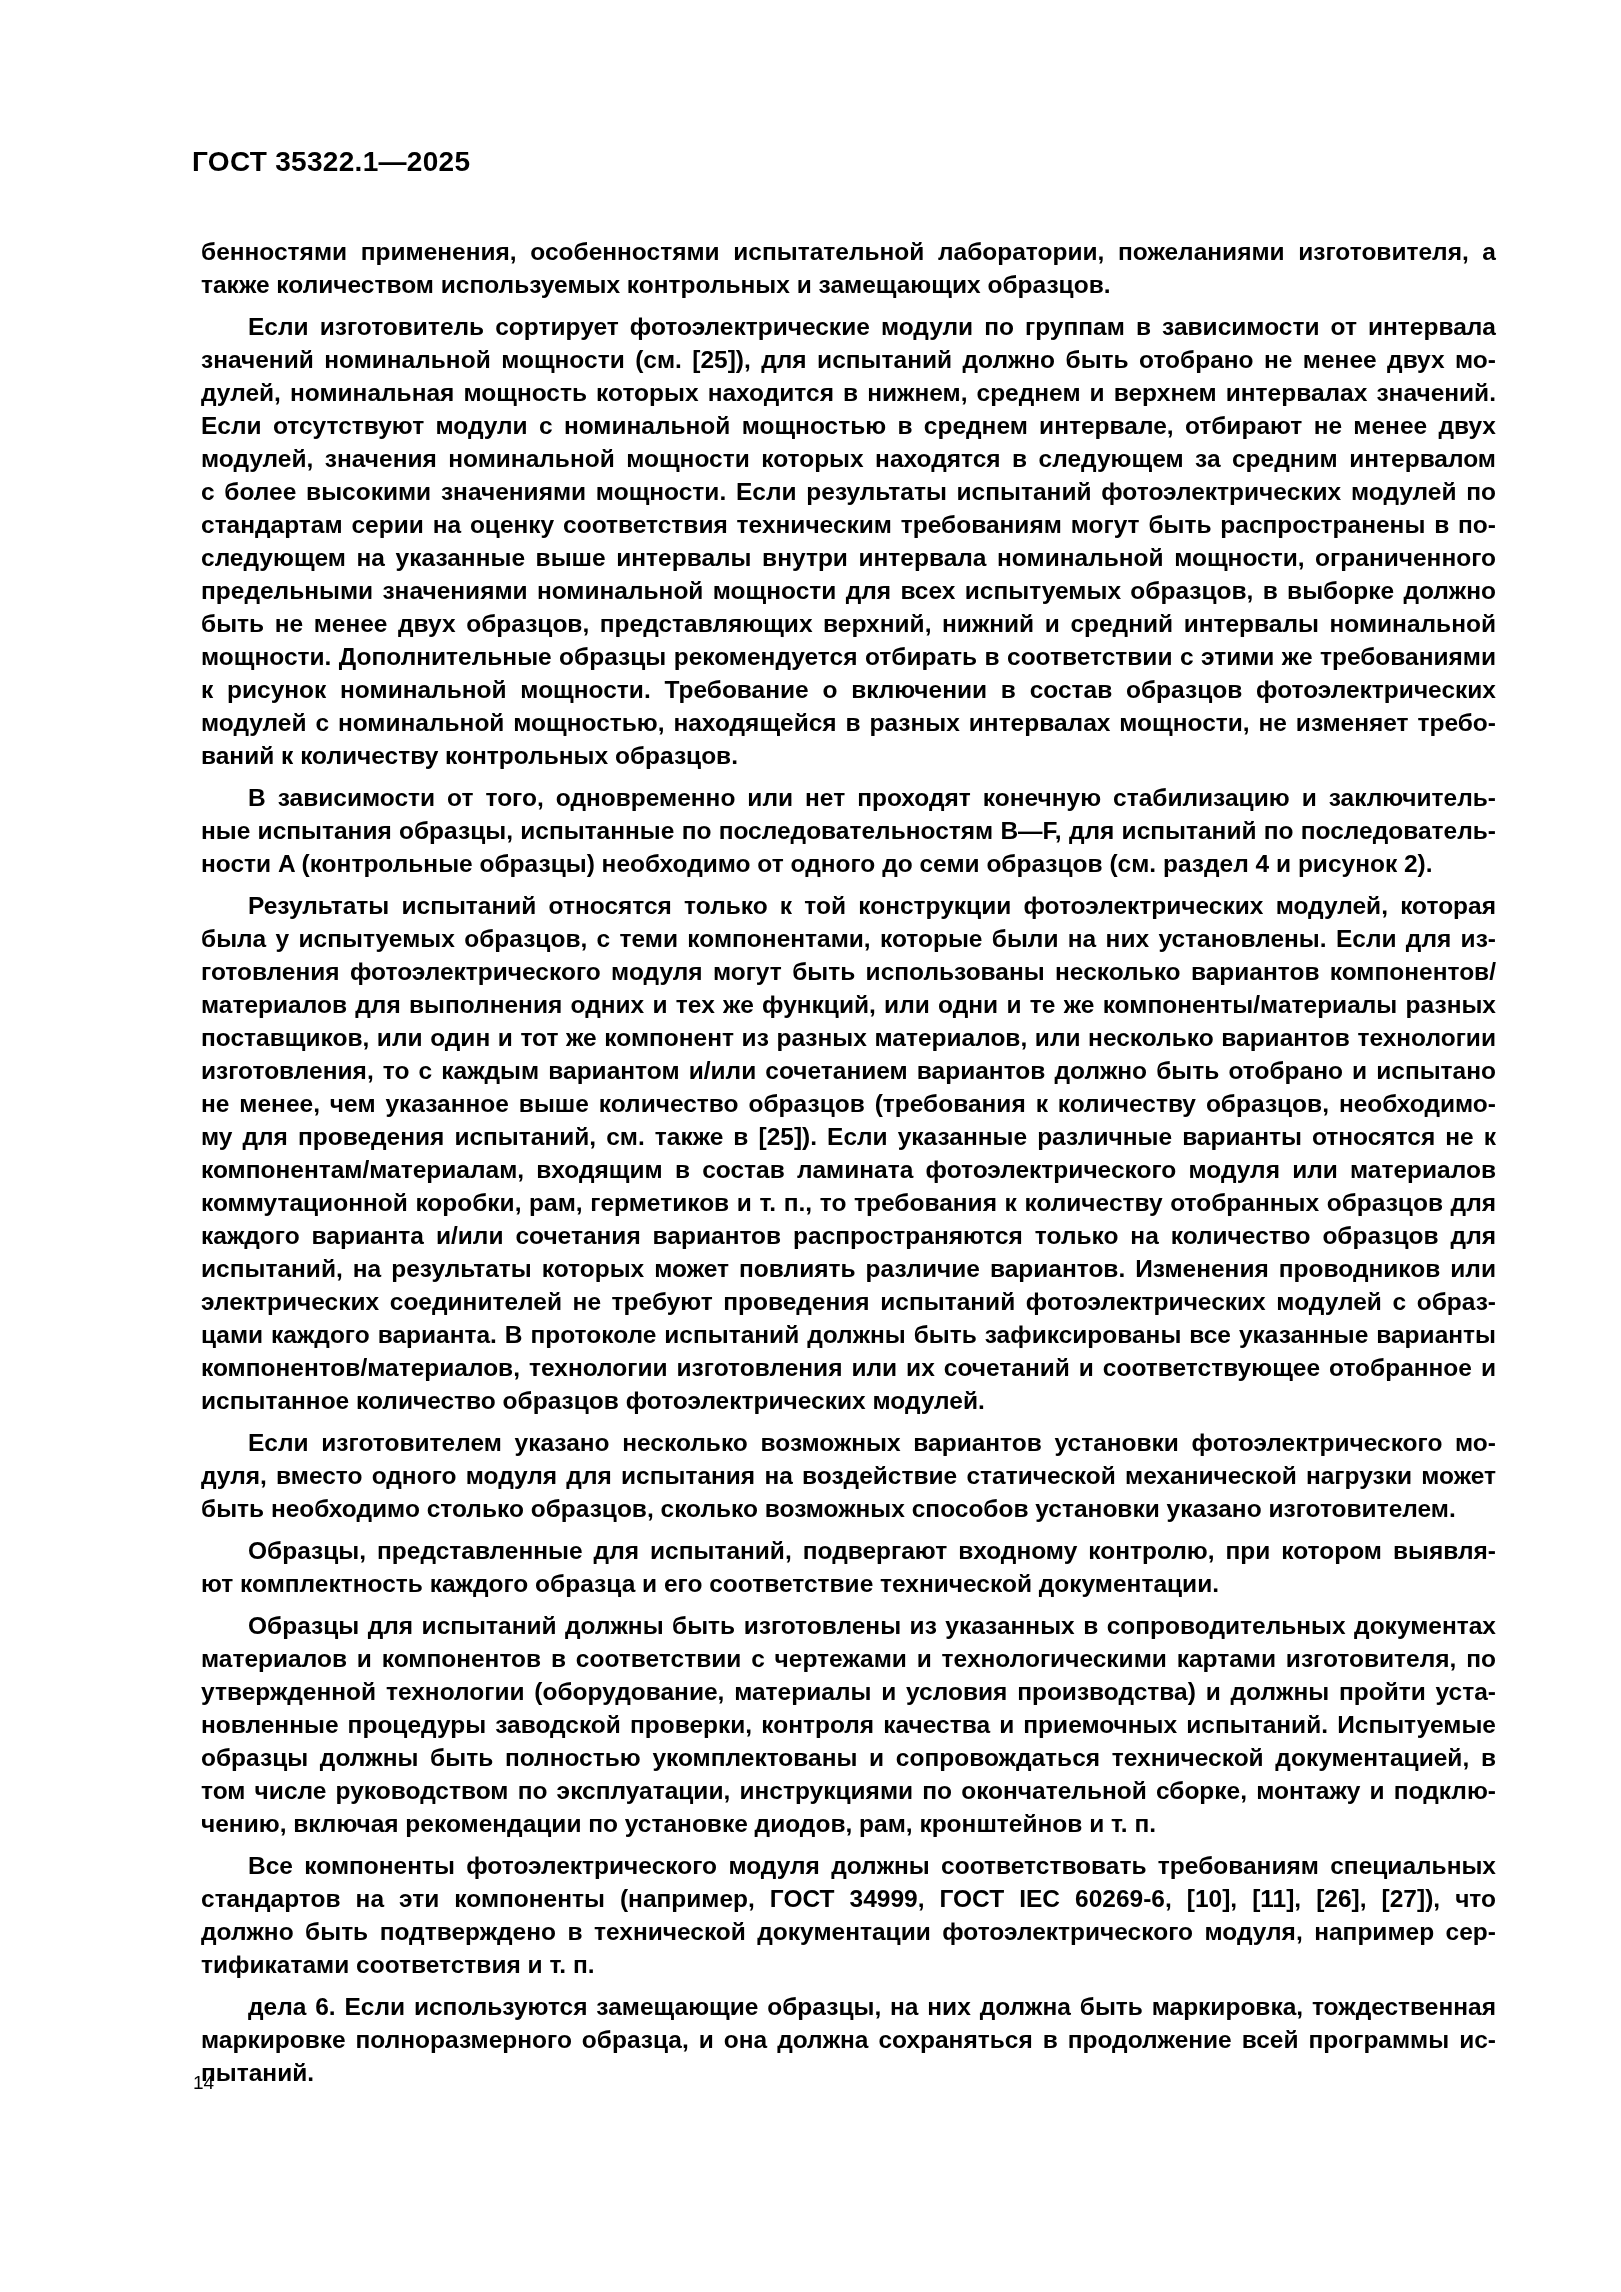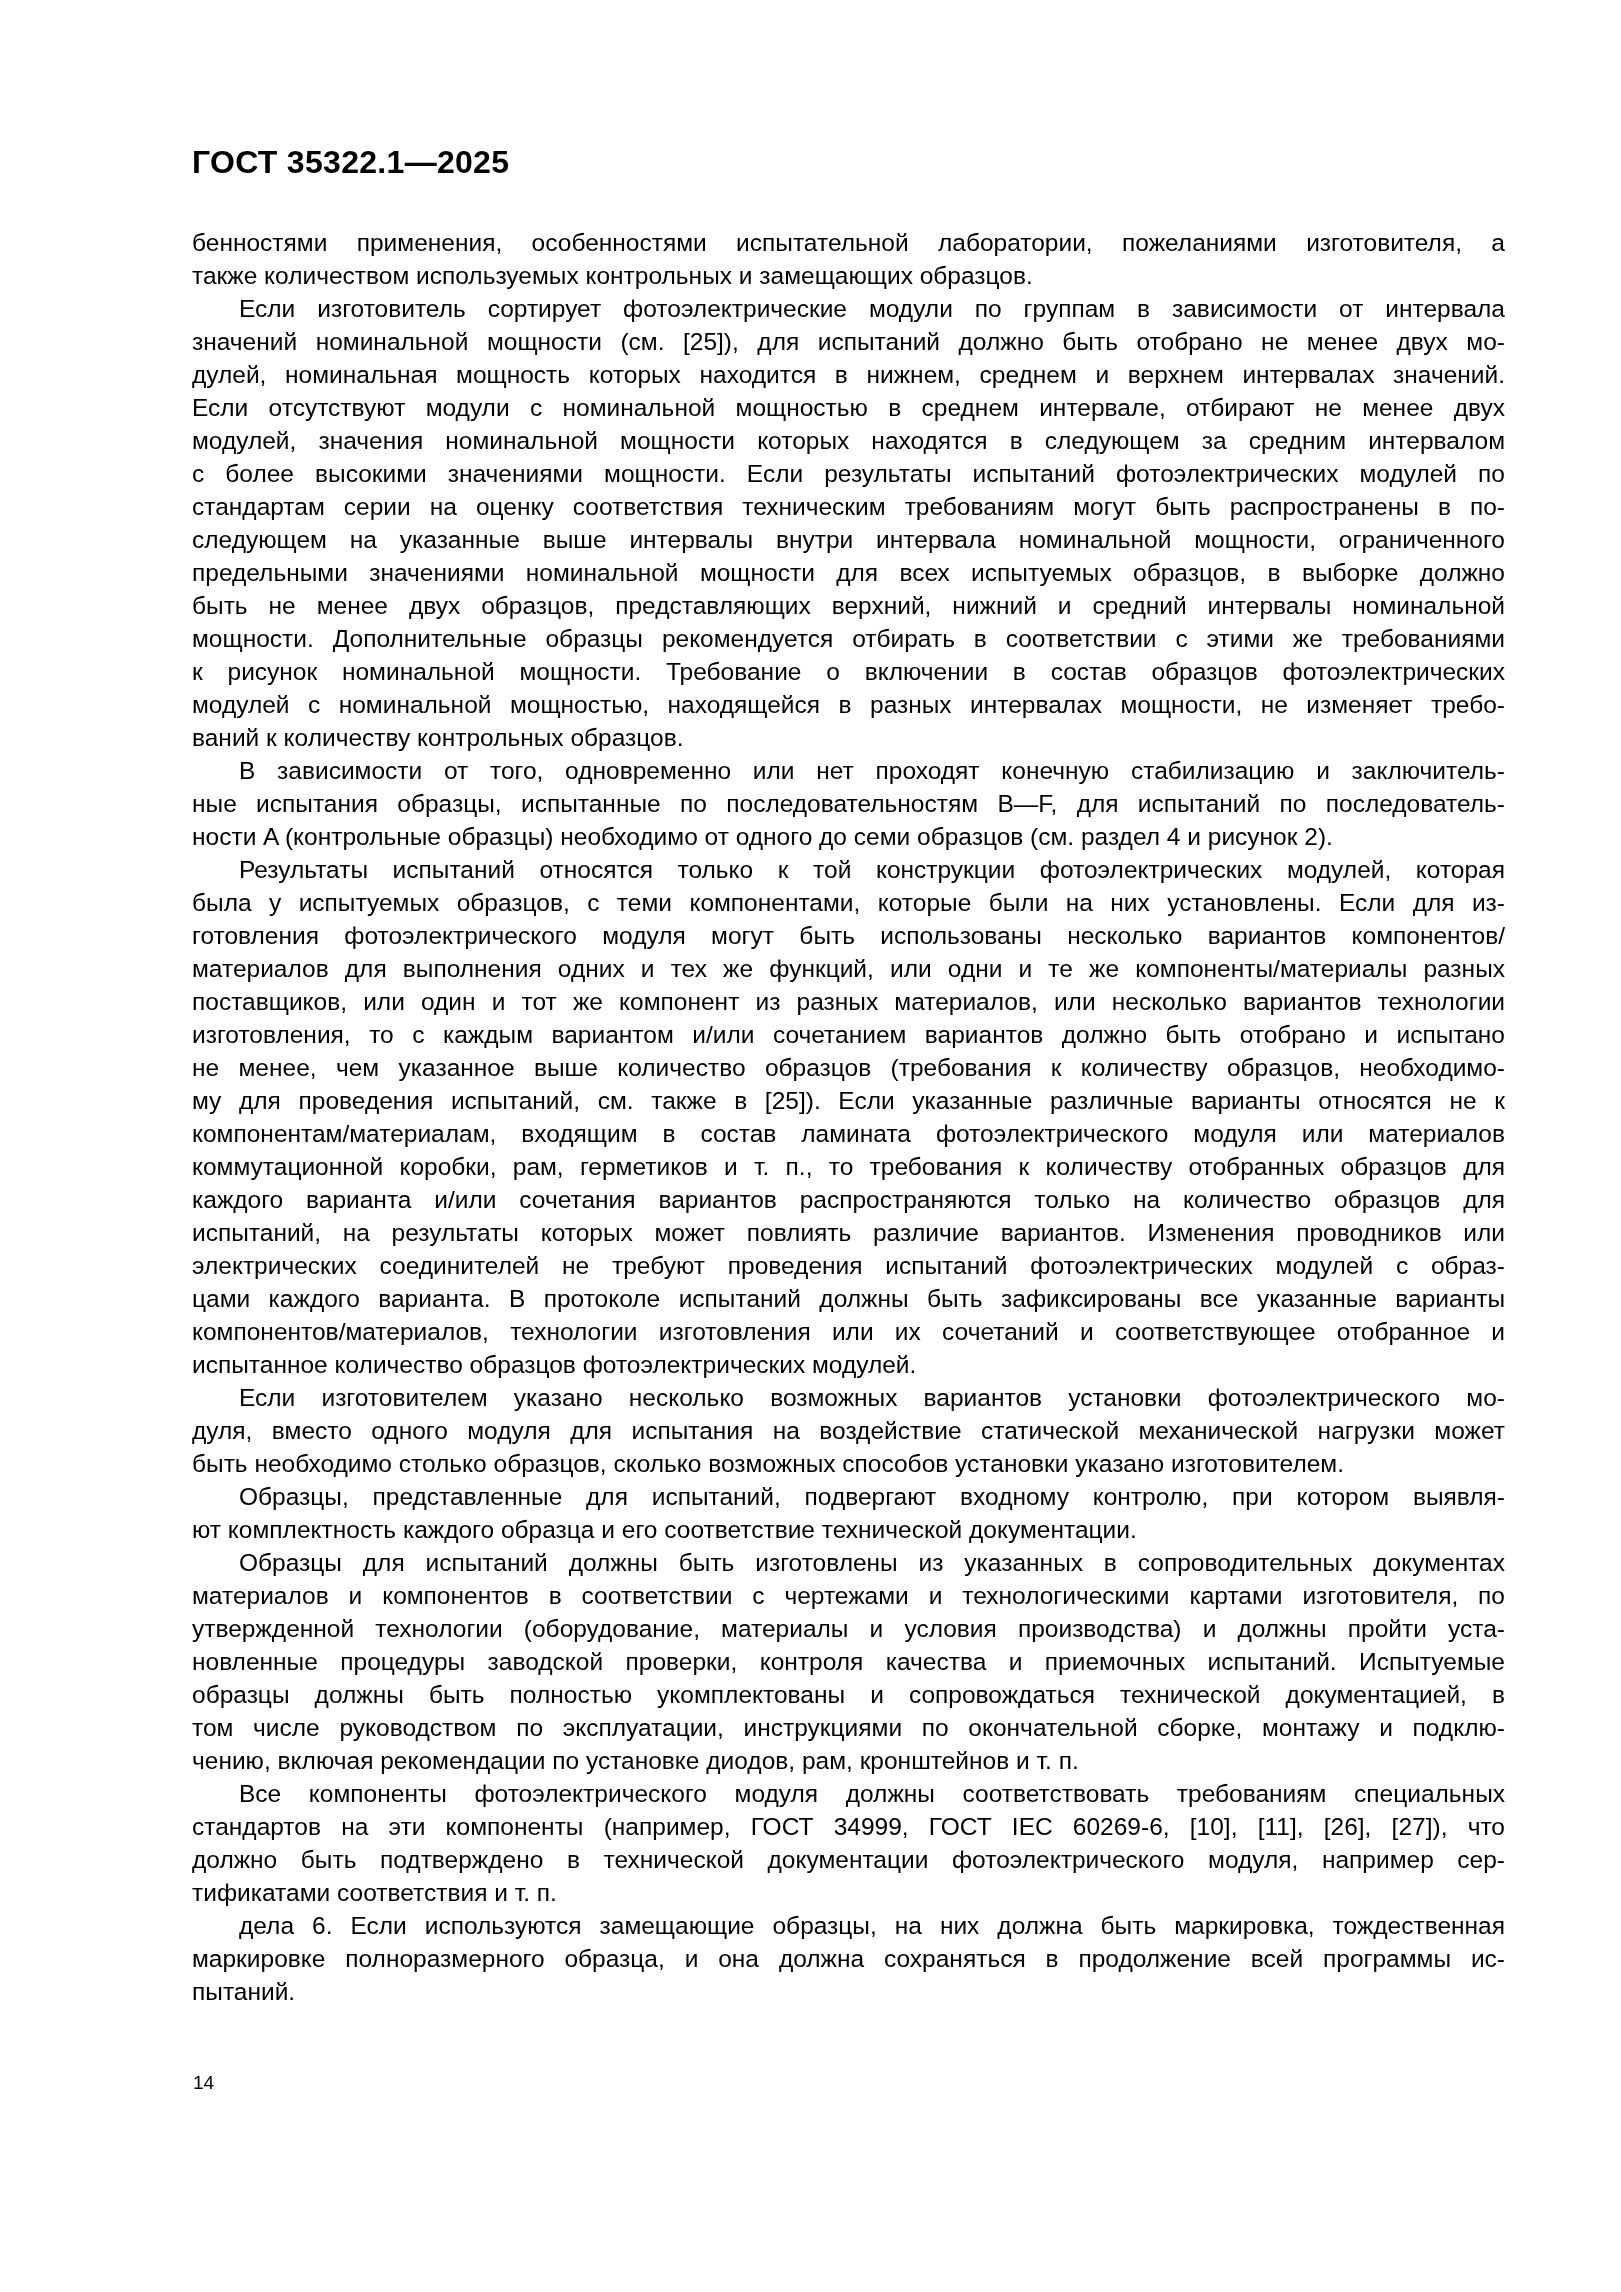--- a/index.html
+++ b/index.html
@@ -13,34 +13,34 @@
     height: 2293px;
     background: #ffffff;
     font-family: "Liberation Sans", sans-serif;
     color: #000000;
     overflow: hidden;
   }
   .doc-header {
     position: absolute;
     left: 192px;
     top: 148px;
-    font-size: 32px;
+    font-size: 28px;
     line-height: 28px;
     font-weight: 700;
     letter-spacing: 0.3px;
     white-space: nowrap;
     text-align: right;
   }
   .body-text {
     position: absolute;
     left: 192px;
     top: 226px;
     width: 1313px;
   }
-  .para { margin: 0; padding: 0; }
+  .para { margin: 9px; padding: 0; font-weight: bold; }
   .line {
     font-size: 24.5px;
     line-height: 33px;
     height: 33px;
     text-align: justify;
     text-align-last: justify;
     overflow: visible;
   }
   .para > .line:last-child {
     text-align-last: left;

